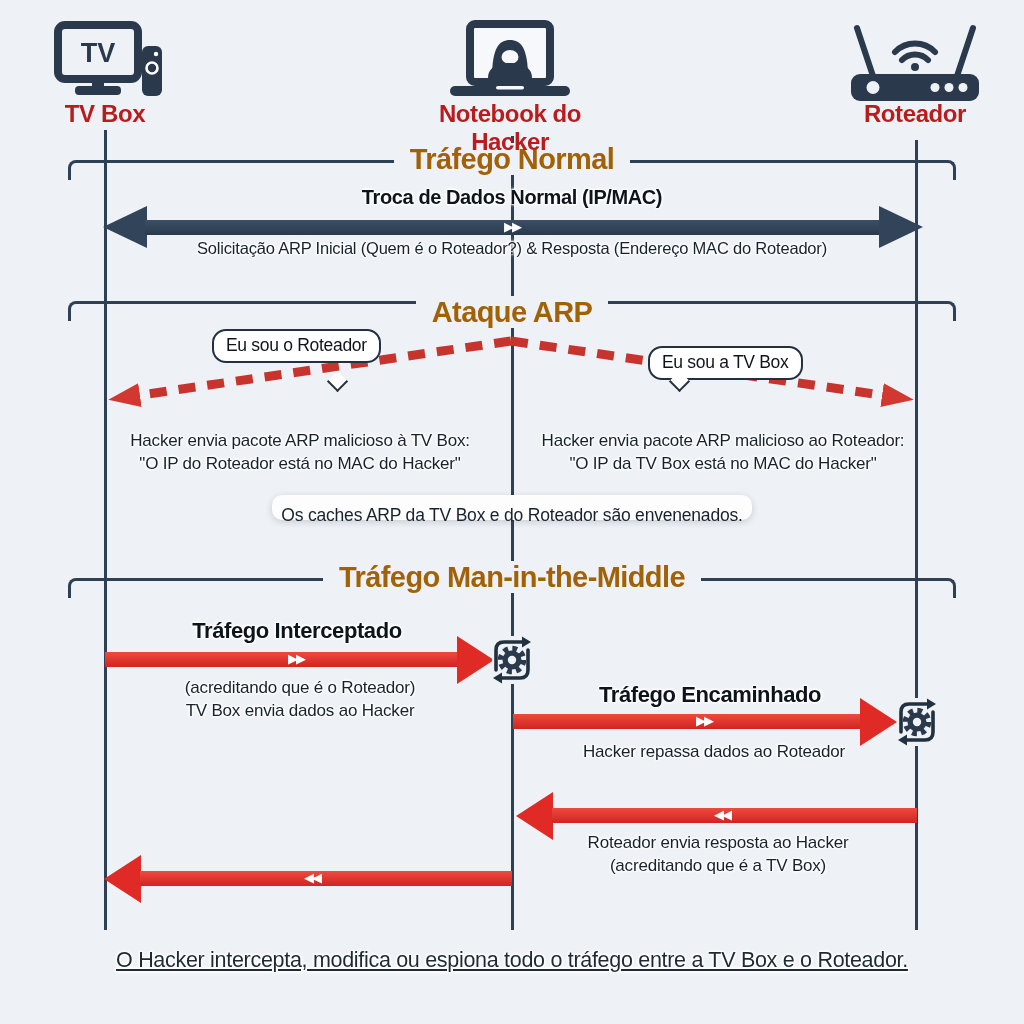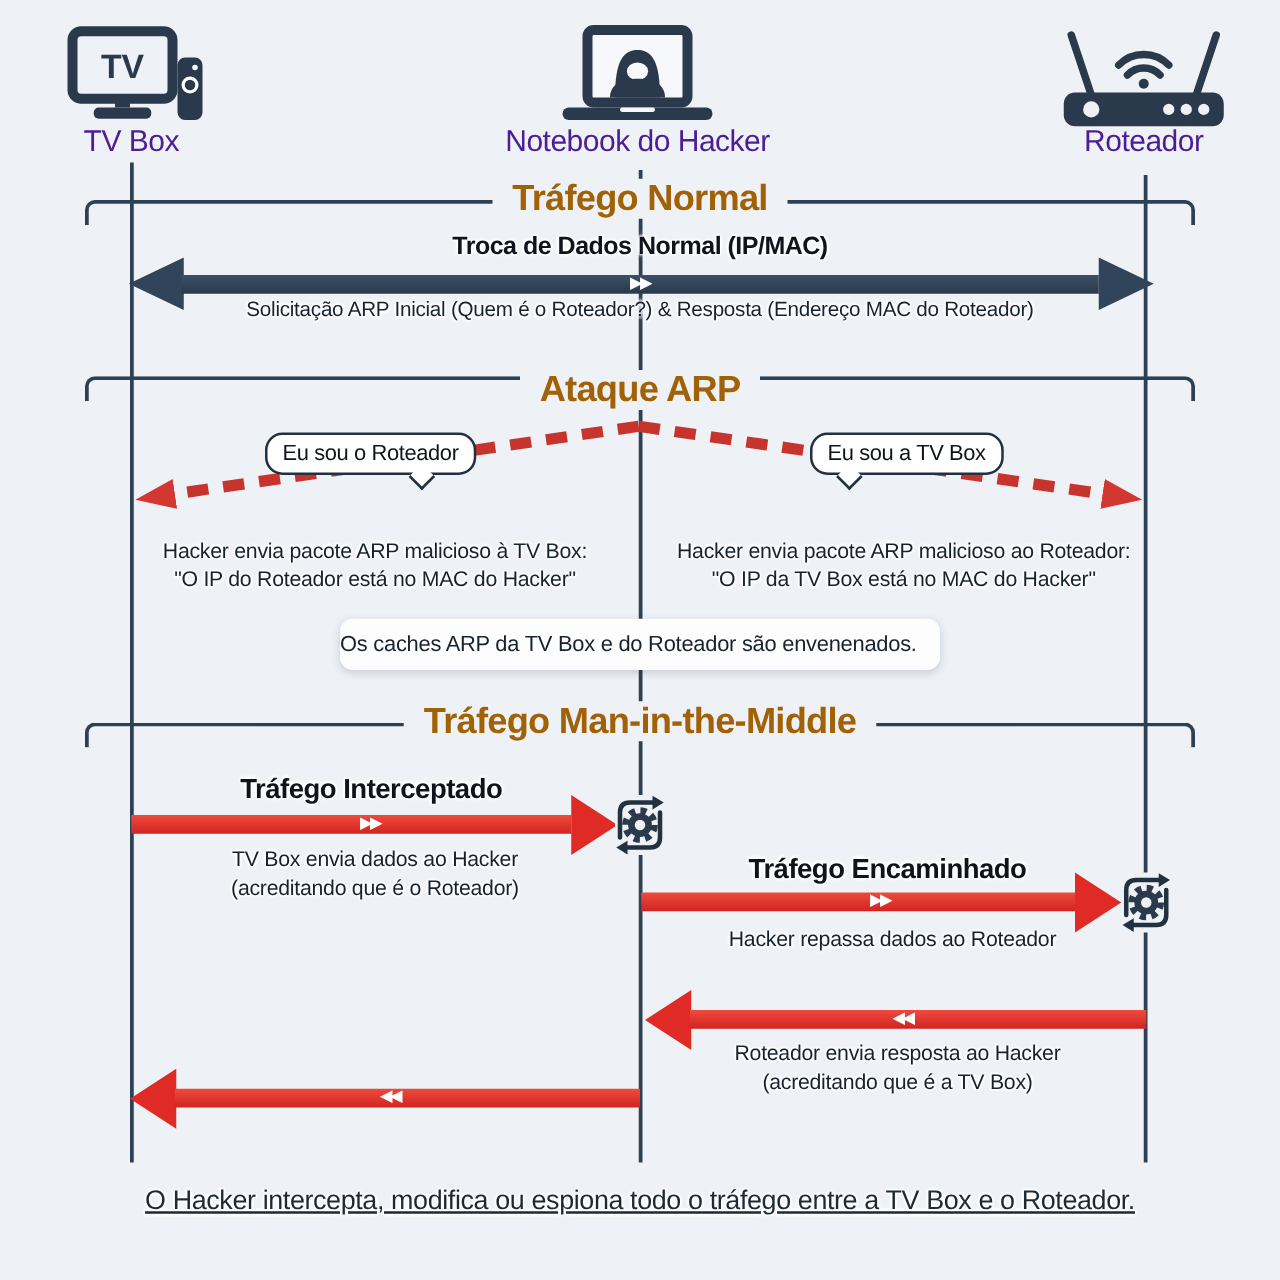--- a/index.html
+++ b/index.html
@@ -6,22 +6,22 @@
   .canvas{
     position:relative;width:1024px;height:1024px;overflow:hidden;
     background:#eef1f5;
     font-family:"Liberation Sans","DejaVu Sans",sans-serif;
     color:#16222e;
   }
   .abs{position:absolute;}
   
   .lifeline{position:absolute;width:3px;background:#2e4053;z-index:1;}
   
-  .actor-label{position:absolute;text-align:center;font-size:24px;font-weight:400;
-    letter-spacing:-0.4px;color:#4c1d95;z-index:6;}
+  .actor-label{position:absolute;text-align:center;font-size:24px;font-weight:700;
+    letter-spacing:-0.4px;color:#b91c1c;z-index:6;}
   
   .bracket{position:absolute;left:68px;width:882px;height:17px;
     border:3px solid #2e4053;border-bottom:none;border-radius:8px 8px 0 0;z-index:2;}
   .sec-title{position:absolute;left:0;right:0;text-align:center;z-index:3;
     font-size:29px;font-weight:700;letter-spacing:-0.6px;color:#a16207;}
   .sec-title span{background:#eef1f5;padding:0 16px;}
   
   .halo{text-shadow:-1px -1px 2px #fff,1px -1px 2px #fff,-1px 1px 2px #fff,1px 1px 2px #fff,0 0 6px #fff;}
   .blabel{position:absolute;text-align:center;font-weight:800;font-size:22px;
     letter-spacing:-0.4px;color:#0d141b;z-index:6;}
@@ -37,23 +37,23 @@
   .head.red.right {border-top:24px solid transparent;border-bottom:24px solid transparent;border-left:37px solid #e02a26;}
   .head.red.left  {border-top:24px solid transparent;border-bottom:24px solid transparent;border-right:37px solid #e02a26;}
   .chev{position:absolute;width:400px;text-align:center;color:#fff;z-index:4;
     font-family:"DejaVu Sans",sans-serif;font-size:13px;letter-spacing:-2px;line-height:18px;}
   
   .bubble{position:absolute;background:#fff;border:2.5px solid #22313f;border-radius:14px;
     padding:4px 12px 5px;font-size:17.5px;letter-spacing:-0.3px;color:#10151b;z-index:4;}
   .tail{position:absolute;width:13px;height:13px;background:#fff;z-index:4;
     border-right:2.5px solid #22313f;border-bottom:2.5px solid #22313f;transform:rotate(45deg);}
   
-  .notebox{position:absolute;left:272px;top:495px;width:480px;height:41px;z-index:5;
+  .notebox{position:absolute;left:272px;top:495px;width:480px;height:25px;z-index:5;
     background:#fdfdfe;border-radius:10px;box-shadow:0 2px 7px rgba(30,40,60,.18);
-    text-align:left;line-height:41px;font-size:17.5px;color:#16222e;letter-spacing:-0.2px;}
+    text-align:center;line-height:41px;font-size:17.5px;color:#16222e;letter-spacing:-0.2px;}
   .bottom-note{position:absolute;left:0;right:0;top:948px;text-align:center;z-index:6;
     font-size:21.5px;font-weight:500;letter-spacing:-0.3px;color:#1d2a35;text-decoration:underline;}
   svg{display:block;}
   .icon{position:absolute;z-index:5;}
 </style>
 </head>
 <body>
 
 <div class="canvas">
 
@@ -118,21 +118,21 @@
   <div class="head dark right" style="left:879px;top:206px;"></div>
   <div class="chev" style="left:312px;top:218px;">▶▶</div>
 
   <div class="caption halo" style="left:112px;width:800px;top:237px;font-size:16.5px;">Solicitação ARP Inicial (Quem é o Roteador?) &amp; Resposta (Endereço MAC do Roteador)</div>
 
   <div class="bracket" style="top:301px;"></div>
   <div class="sec-title" style="top:284px;margin-top:12px;">
     <span>Ataque ARP</span>
   </div>
 
-  <div class="bubble" style="left:212px;top:346px;">Eu sou o Roteador</div>
+  <div class="bubble" style="left:212px;top:329px;">Eu sou o Roteador</div>
   <div class="tail" style="left:330px;top:374px;"></div>
 
   <div class="bubble" style="left:648px;top:346px;">Eu sou a TV Box</div>
   <div class="tail" style="left:672px;top:374px;"></div>
 
   <div class="caption halo" style="left:95px;width:410px;top:429px;">
     <div>Hacker envia pacote ARP malicioso à TV Box:</div>
     <div>"O IP do Roteador está no MAC do Hacker"</div>
   </div>
   <div class="caption halo" style="left:518px;width:410px;top:429px;">
@@ -145,22 +145,22 @@
   <div class="bracket" style="top:578px;"></div>
   <div class="sec-title" style="top:561px;">
     <span>Tráfego Man-in-the-Middle</span>
   </div>
 
   <div class="blabel halo" style="left:97px;width:400px;top:618px;">Tráfego Interceptado</div>
   <div class="shaft red" style="left:105px;top:652px;width:352px;"></div>
   <div class="head red right" style="left:457px;top:636px;"></div>
   <div class="chev" style="left:96px;top:650px;">▶▶</div>
   <div class="caption halo" style="left:100px;width:400px;top:676px;">
+    <div>(acreditando que é o Roteador)</div>
     <div>TV Box envia dados ao Hacker</div>
-    <div>(acreditando que é o Roteador)</div>
   </div>
 
   <svg class="icon" style="left:484px;top:632px;" width="56" height="56" viewBox="0 0 56 56">
     <rect x="8" y="4" width="41" height="48" rx="10" fill="#eef1f5"></rect>
     <path d="M12,38 L12,18 Q12,10 20,10 L38,10" fill="none" stroke="#22313f" stroke-width="3.6" stroke-linecap="round"></path>
     <polygon points="38,4.5 47,10 38,15.5" fill="#22313f"></polygon>
     <path d="M44,18 L44,38 Q44,46 36,46 L18,46" fill="none" stroke="#22313f" stroke-width="3.6" stroke-linecap="round"></path>
     <polygon points="18,40.5 9,46 18,51.5" fill="#22313f"></polygon>
     <circle cx="28" cy="28" r="11" fill="none" stroke="#2a3a4c" stroke-width="6.5" stroke-dasharray="4.6 4.04"></circle>
     <circle cx="28" cy="28" r="9.5" fill="#2a3a4c"></circle>

